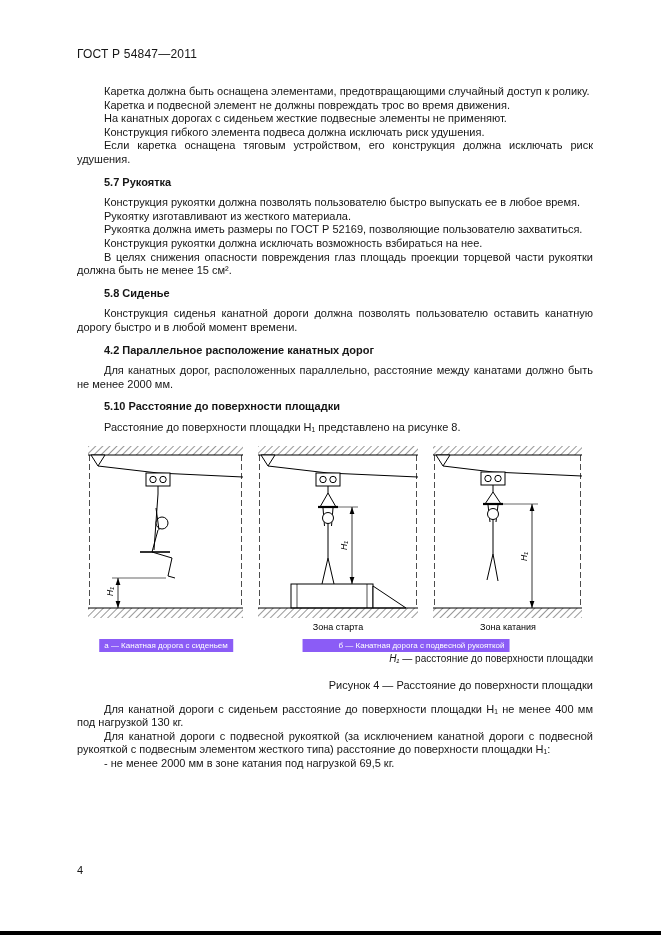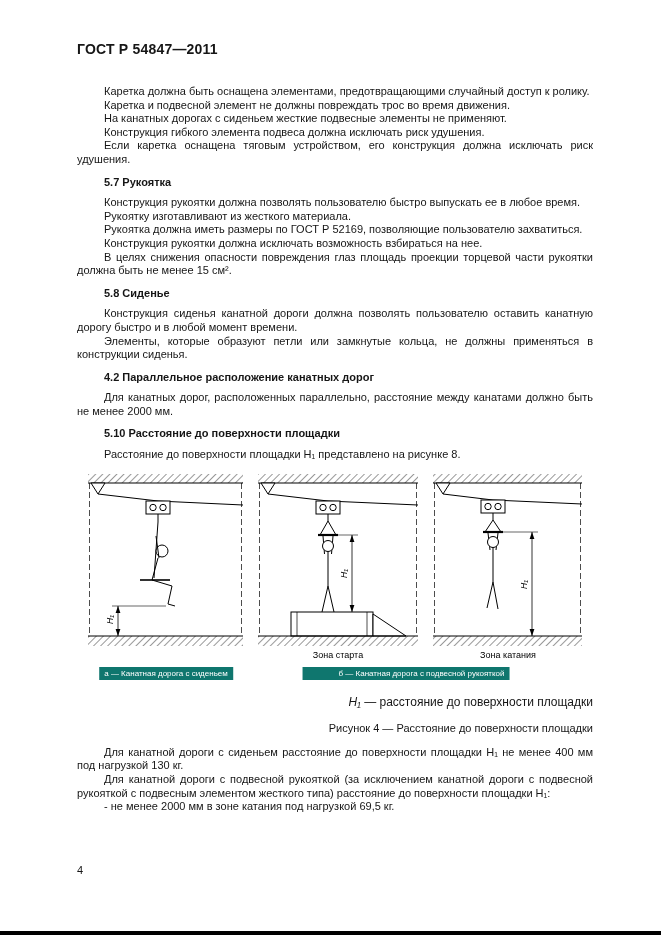--- a/index.html
+++ b/index.html
@@ -2,45 +2,45 @@
 <html><head>
 <meta charset="utf-8">
 <style>
   html,body{margin:0;padding:0;}
   body{
     width:661px;height:935px;position:relative;overflow:hidden;
     background:#ffffff;color:#161616;
     font-family:"Liberation Sans", sans-serif;
   }
   .doc-header{
-    position:absolute;left:77px;top:41px;
-    font-size:14px;font-weight:bold;letter-spacing:.2px;
+    position:absolute;left:77px;top:47px;
+    font-size:12px;font-weight:normal;letter-spacing:.2px;
   }
   .content{
     position:absolute;left:77px;top:85px;width:516px;
     font-size:11px;line-height:13.6px;text-align:justify;
   }
   .content p{margin:0;text-indent:27px;}
   .content h2{
     font-size:11px;font-weight:bold;margin:9px 0 7px;text-indent:27px;
     text-align:left;
   }
   .figure{margin-top:12px;text-align:right;}
   .fig-canvas{width:494px;margin:0 auto;position:relative;}
   .fig-svg{display:block;}
   .fig-svg text{font-family:"Liberation Sans", sans-serif;fill:#000;stroke:none;}
   .fig-bars{position:relative;height:13px;margin-top:3px;width:494px;margin-left:auto;margin-right:auto;}
   .bar{
-    position:absolute;top:0;background:#0f766e;color:#fff;
+    position:absolute;top:0;background:#8b5cf6;color:#fff;
     font-size:8px;line-height:9px;padding:2px 5px;white-space:nowrap;
     transform:translateX(-50%);
   }
   .bar-a{left:78px;}
   .bar-b{left:318px;padding-left:36px;}
-  .fig-legend{margin-top:16px;font-size:12px;text-indent:0;}
+  .fig-legend{font-size:10px;text-indent:0;}
   .fig-legend i{font-style:italic;}
   .fig-caption{margin-top:13px;font-size:11px;text-indent:0;}
   .after p{margin:0;text-indent:27px;}
   .after .first{margin-top:10px;}
   .page-number{position:absolute;left:77px;top:864px;font-size:11px;}
   .scan-edge{position:absolute;left:0;right:0;bottom:0;height:4px;background:#000;}
 </style>
 </head>
 <body>
 
@@ -57,21 +57,20 @@
 
   <h2>5.7 Рукоятка</h2>
   <p>Конструкция рукоятки должна позволять пользователю быстро выпускать ее в любое время.</p>
   <p>Рукоятку изготавливают из жесткого материала.</p>
   <p>Рукоятка должна иметь размеры по ГОСТ Р 52169, позволяющие пользователю захватиться.</p>
   <p>Конструкция рукоятки должна исключать возможность взбираться на нее.</p>
   <p>В целях снижения опасности повреждения глаз площадь проекции торцевой части рукоятки должна быть не менее 15 см².</p>
 
   <h2>5.8 Сиденье</h2>
   <p>Конструкция сиденья канатной дороги должна позволять пользователю оставить канатную дорогу быстро и в любой момент времени.</p>
-  <p>Элементы, которые образуют петли или замкнутые кольца, не должны применяться в конструкции сиденья.</p>
 
   <h2>4.2 Параллельное расположение канатных дорог</h2>
   <p>Для канатных дорог, расположенных параллельно, расстояние между канатами должно быть не менее 2000 мм.</p>
 
   <h2>5.10 Расстояние до поверхности площадки</h2>
   <p>Расстояние до поверхности площадки H₁ представлено на рисунке 8.</p>
 
   <div class="figure">
     <div class="fig-canvas">
       <svg class="fig-svg" width="494" height="190" viewBox="0 0 494 190">

